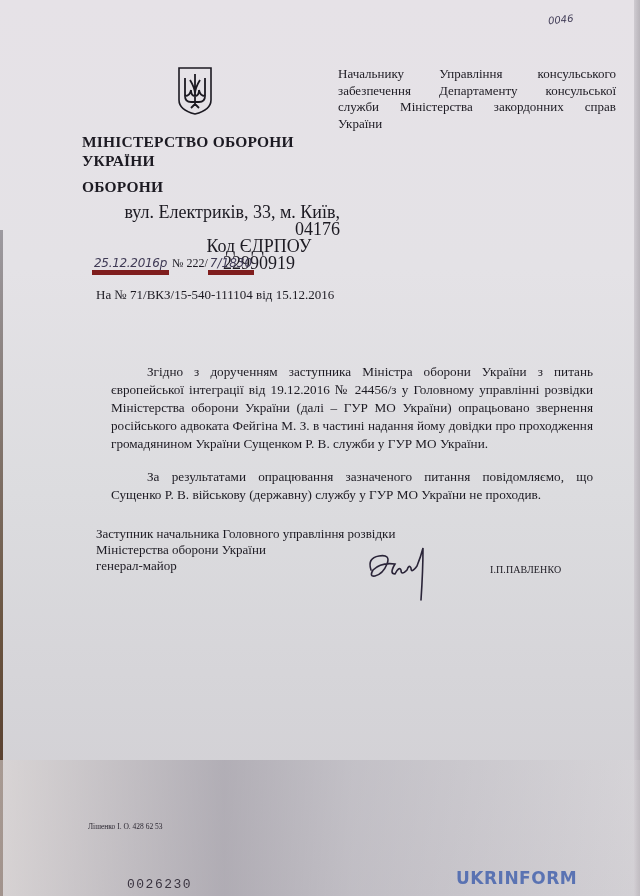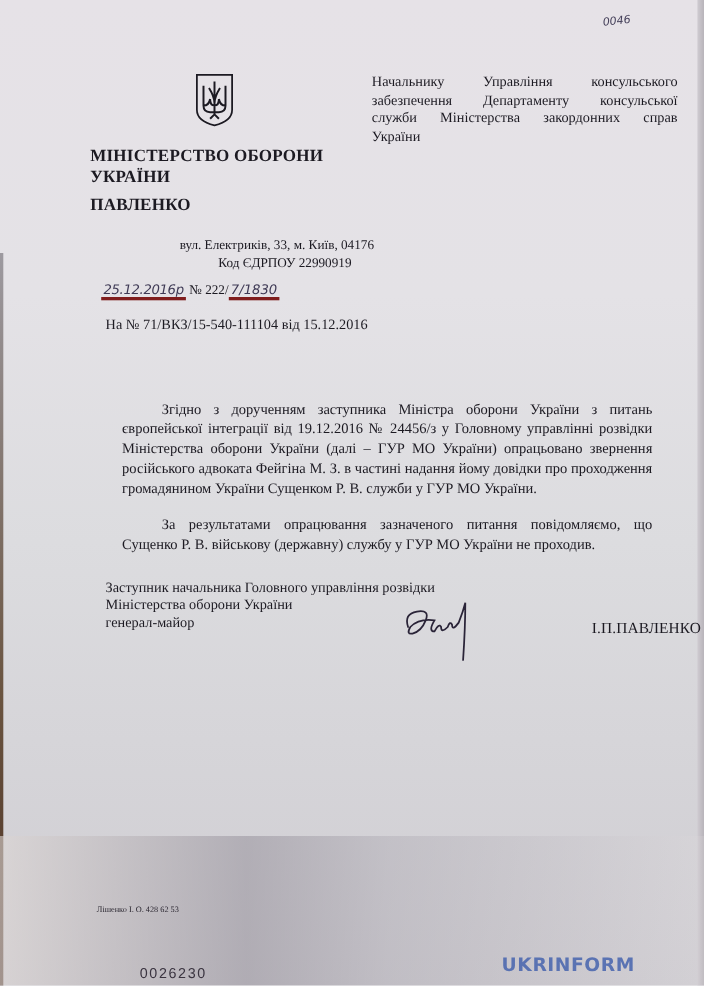--- a/index.html
+++ b/index.html
@@ -27,46 +27,46 @@
       left: 548px; top: 14px; font-family: "DejaVu Sans", sans-serif; font-style: italic;
       font-size: 10px; color: #45405a; transform: rotate(-6deg);
     }
     .emblem { left: 177px; top: 66px; width: 36px; height: 50px; }
     .org {
       left: 82px; top: 132px; width: 228px; text-align: left; font-weight: bold;
       font-size: 15.5px; line-height: 19px; letter-spacing: 0.2px;
     }
     .org .gap { height: 7px; }
     .addr {
-      left: 82px; top: 214px; width: 258px; text-align: right; font-size: 12px; line-height: 17px;
+      left: 82px; top: 204px; width: 258px; text-align: right; font-size: 18px; line-height: 17px;
     }
     .addr .l2 { text-align: center; padding-left: 96px; }
     .recipient {
       left: 338px; top: 66px; width: 278px; font-size: 13px; line-height: 16.5px; text-align: justify;
       text-align-last: justify;
     }
     .recipient .last { text-align-last: left; }
     .regline { left: 92px; top: 256px; font-size: 12px; }
     .hand {
       font-family: "DejaVu Sans", sans-serif; font-style: italic; color: #3f3a55; font-size: 12px;
-      border-bottom: 3px solid #7f1d1d; padding: 0 2px;
+      border-bottom: 5px solid #7f1d1d; padding: 0 2px;
     }
     .hand.date { letter-spacing: -0.3px; }
     .reference { left: 96px; top: 287px; font-size: 13px; }
     .body-text {
       left: 96px; top: 348px; width: 512px; font-size: 13.2px; line-height: 18px; text-align: justify;
     }
     .body-text p { margin: 15px; text-indent: 36px; }
     .body-text p.pp { text-align-last: left; }
     .sign-block { left: 96px; top: 526px; width: 520px; font-size: 13px; line-height: 16px; }
     .signature { left: 365px; top: 540px; width: 70px; height: 62px; }
-    .signer { left: 490px; top: 564px; font-size: 14px; letter-spacing: 0.1px; margin-left: 48px; }
+    .signer { left: 490px; top: 564px; font-size: 10px; letter-spacing: 0.1px; }
     .executor { left: 88px; top: 822px; font-size: 7.5px; color: #2a2630; }
     .serial {
-      left: 127px; top: 877px; font-family: Liberation Sans, sans-serif; font-size: 13px;
+      left: 127px; top: 877px; font-family: Liberation Mono, monospace; font-size: 13px;
       letter-spacing: 1.5px; color: #3a3440;
     }
     .watermark {
       left: 456px; top: 868px; font-family: "DejaVu Sans", sans-serif; font-weight: bold;
       font-size: 17px; letter-spacing: 0.5px; color: #4e6ab0; opacity: 0.9; text-align: right;
     }
   </style>
 </head>
 <body>
 
@@ -82,21 +82,21 @@
            M8 12 V30 Q8 36 14 36 L18 36 L22 36 Q28 36 28 30 V12
            M8 30 Q13 30 14 24 M28 30 Q23 30 22 24
            M14 24 Q14 30 18 30 Q22 30 22 24
            M13 14 Q18 22 18 28 Q18 22 23 14" fill="none" stroke="#1c1a22" stroke-width="1.8"></path>
 </svg>
 
 <div class="abs org">
   <div>МІНІСТЕРСТВО ОБОРОНИ</div>
   <div>УКРАЇНИ</div>
   <div class="gap"></div>
-  <div>ПАВЛЕНКО</div>
+  <div>ОБОРОНИ</div>
 </div>
 
 <div class="abs addr">
   <div>вул. Електриків, 33, м. Київ, 04176</div>
   <div class="l2">Код ЄДРПОУ 22990919</div>
 </div>
 
 <div class="abs recipient">
   <div>Начальнику Управління консульського</div>
   <div>забезпечення Департаменту консульської</div>

